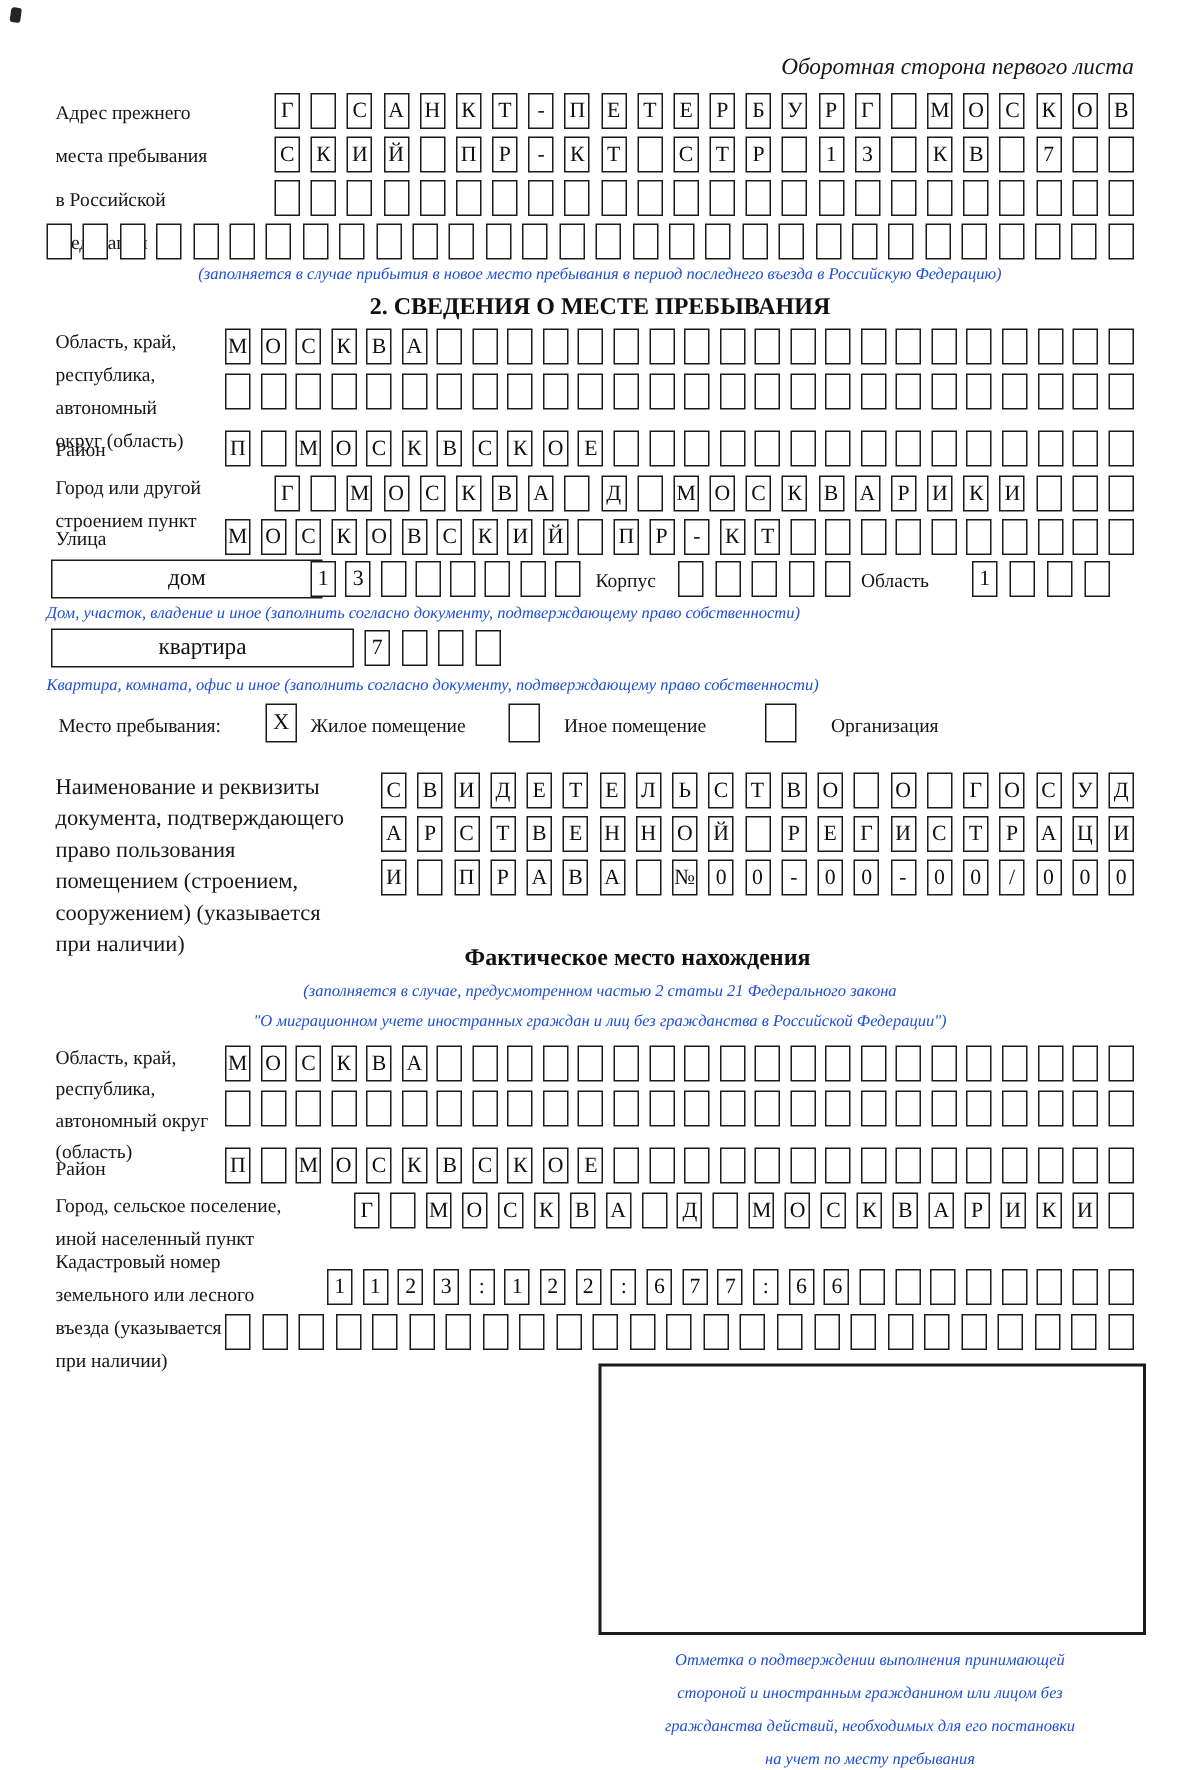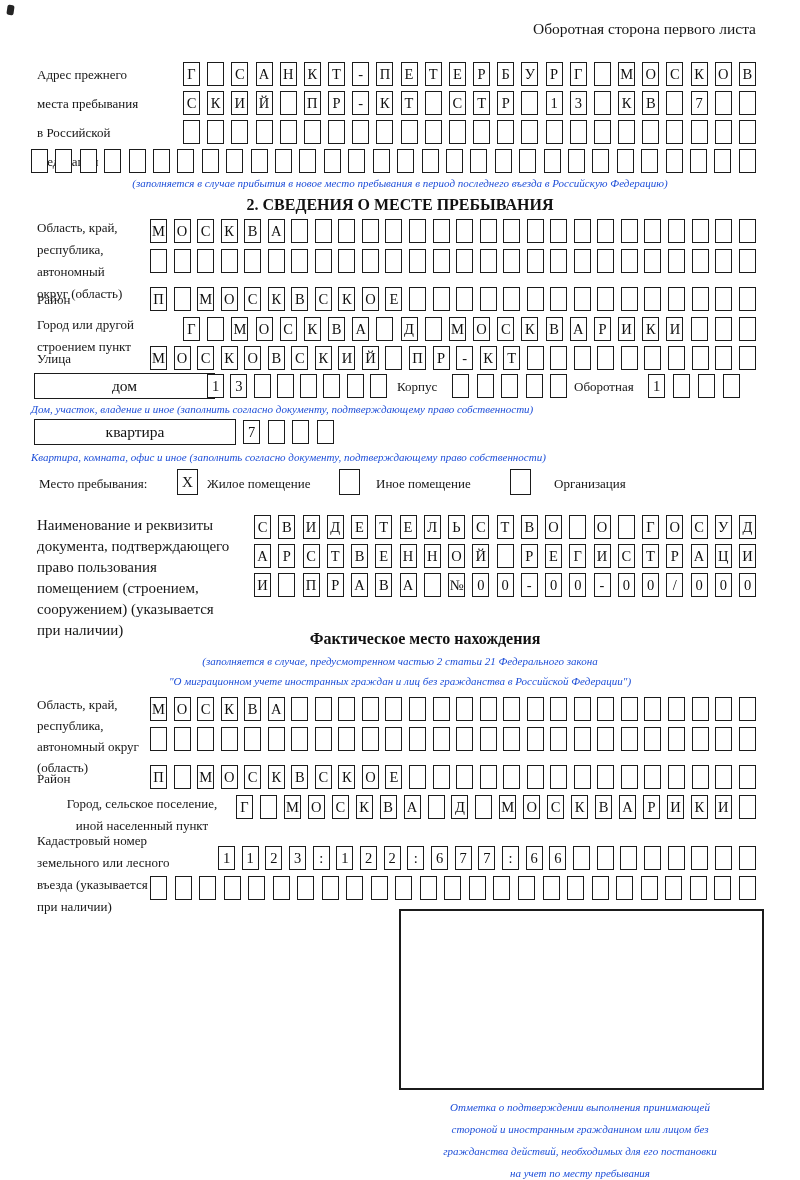--- a/index.html
+++ b/index.html
@@ -32,21 +32,21 @@
   .artifact{position:absolute;left:7px;top:5px;width:7px;height:10px;background:#242424;border-radius:2px;transform:rotate(8deg);}
   .hdr{position:absolute;font-size:15.5px;color:#161616;}
 </style>
 </head>
 <body>
 
 <div class="page">
 
   <div class="artifact"></div>
 
-  <div class="hdr" style="top:20px;right:44px;">Оборотная сторона первого листа</div>
+  <div class="hdr" style="top:36px;right:44px;font-style:italic;">Оборотная сторона первого листа</div>
 
   <div class="lbl" style="left:37px;top:60px;width:150px;line-height:29px;">Адрес прежнего
 места пребывания
 в Российской
 Федерации</div>
   <div class="grid" style="left:183px;top:62px;width:573px;">
       <span class="cell">Г</span>
       <span class="cell"></span>
       <span class="cell">С</span>
       <span class="cell">А</span>
@@ -321,21 +321,21 @@
       <span class="cell"></span>
     </div>
   <div class="lbl" style="left:397px;top:376px;">Корпус</div>
   <div class="grid" style="left:452px;top:374px;width:115px;">
       <span class="cell"></span>
       <span class="cell"></span>
       <span class="cell"></span>
       <span class="cell"></span>
       <span class="cell"></span>
     </div>
-  <div class="lbl" style="left:574px;top:376px;">Оборотная</div>
+  <div class="lbl" style="left:574px;top:376px;">Область</div>
   <div class="grid" style="left:648px;top:374px;width:92px;">
       <span class="cell">1</span>
       <span class="cell"></span>
       <span class="cell"></span>
       <span class="cell"></span>
     </div>
   <div class="note" style="left:31px;top:403px;">Дом, участок, владение и иное (заполнить согласно документу, подтверждающему право собственности)</div>
 
   <div class="labelbox" style="left:34px;top:419px;width:202px;">квартира</div>
   <div class="grid" style="left:243px;top:420px;width:91px;">
@@ -524,21 +524,21 @@
       <span class="cell"></span>
       <span class="cell"></span>
       <span class="cell"></span>
       <span class="cell"></span>
       <span class="cell"></span>
       <span class="cell"></span>
       <span class="cell"></span>
       <span class="cell"></span>
     </div>
 
-  <div class="lbl" style="left:37px;top:793px;width:210px;text-align:center;">Город, сельское поселение,
+  <div class="lbl" style="left:37px;top:793px;width:210px;">Город, сельское поселение,
 иной населенный пункт</div>
   <div class="grid" style="left:236px;top:795px;width:520px;">
       <span class="cell">Г</span>
       <span class="cell"></span>
       <span class="cell">М</span>
       <span class="cell">О</span>
       <span class="cell">С</span>
       <span class="cell">К</span>
       <span class="cell">В</span>
       <span class="cell">А</span>

